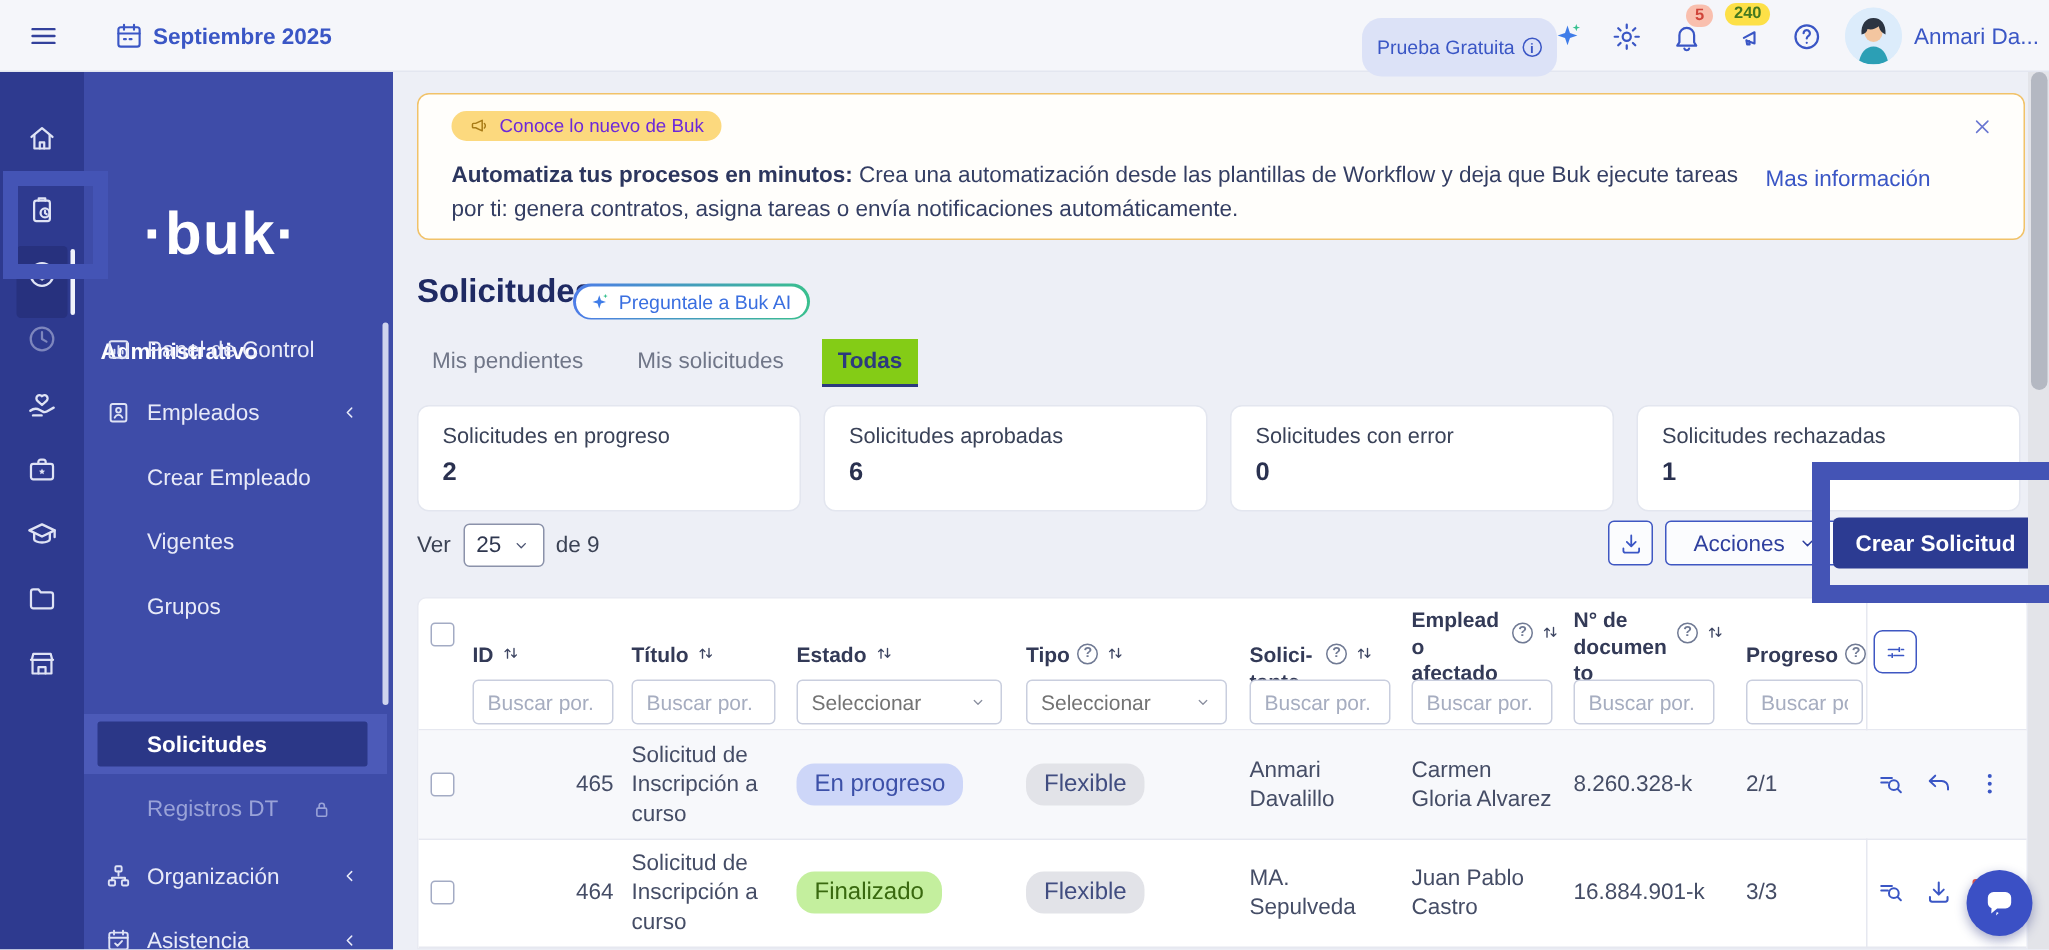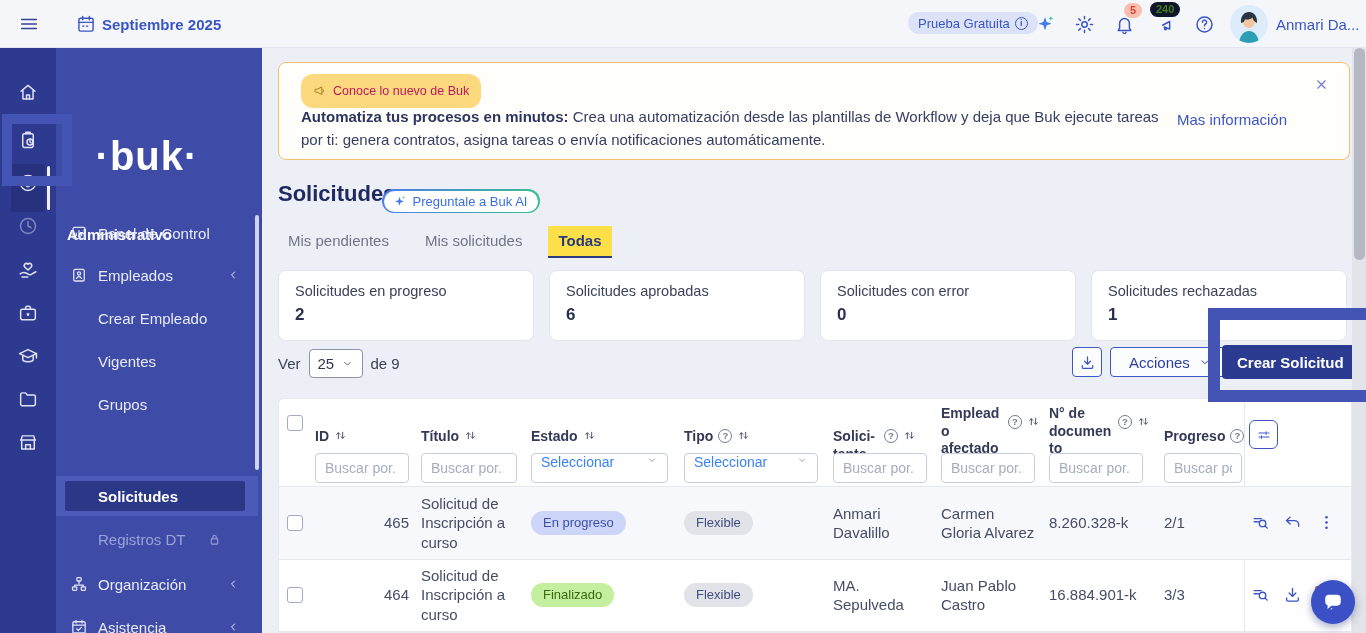--- a/index.html
+++ b/index.html
@@ -15,29 +15,29 @@
   
   #topbar { left:0; top:0; width:1366px; height:48px; background:#f5f6fa; border-bottom:1px solid #e3e6f0; z-index:20; }
   .tb-item { position:absolute; top:0; height:48px; display:flex; align-items:center; }
   #hamburger { left:18px; color:#33419c; }
   #cal-ic { left:76px; color:#3a56c5; }
   #month { left:102px; color:#3a56c5; font-weight:600; font-size:15px; }
   #searchbox { left:224px; top:9px; width:236px; height:31px; background:#fff; border:1px solid #d8dcea; border-radius:4px; display:flex; align-items:center; padding:0 10px; }
   #searchbox input { border:none; outline:none; flex:1; font-family:inherit; font-size:14.5px; color:#3d4663; background:transparent; }
   #searchbox input::placeholder { color:#9aa1b5; }
   #searchbox .mag { color:#3a56c5; }
-  #trial { left:908px; top:12px; height:22px; padding:0 10px; background:#dce2f7; border-radius:13px; color:#3a56c5; font-size:13px; display:flex; align-items:center; gap:5px; }
+  #trial { left:908px; top:12px; height:39px; padding:0 10px; background:#dce2f7; border-radius:13px; color:#3a56c5; font-size:13px; display:flex; align-items:center; gap:5px; }
   .info-circ { width:13px; height:13px; border:1.2px solid #3a56c5; border-radius:50%; font-size:9px; display:inline-flex; align-items:center; justify-content:center; font-weight:700;}
   #tb-sparkle { left:1034px; color:#3f7ce8; }
   #tb-gear { left:1074px; color:#3a56c5; }
   #tb-bell { left:1114px; color:#3a56c5; }
   #tb-points { left:1158px; color:#3a56c5; }
   .badge-pill { position:absolute; font-size:11px; font-weight:700; border-radius:9px; padding:1px 6px; line-height:13px; }
   #bell-badge { left:1124px; top:3px; background:#f9bfae; color:#d0453a; }
-  #points-badge { left:1150px; top:2px; background:#0f172a; color:#45791f; }
+  #points-badge { left:1150px; top:2px; background:#fde047; color:#45791f; }
   #tb-help { left:1194px; color:#3a56c5; }
   #avatar { left:1230px; top:5px; width:38px; height:38px; border-radius:50%; overflow:hidden; background:#dcecfb; }
   #username { left:1276px; color:#3a56c5; font-size:15px; }
 
   
   #rail { left:0; top:48px; width:56px; height:585px; background:#2e3a8f; z-index:10; }
   .rail-ic { position:absolute; left:28px; transform:translate(-50%,-50%); color:#dfe3f5; }
   #rail-active-tile { position:absolute; left:11px; top:116px; width:34px; height:48px; background:#27317e; border-radius:3px; }
   #rail-active-bar { position:absolute; left:47px; top:118px; width:3px; height:44px; background:#f0f2fa; border-radius:2px; }
   .rail-dim { opacity:.45; }
@@ -53,34 +53,34 @@
   #item-solicitudes-band { position:absolute; left:0; top:428px; width:202px; height:40px; background:#4c5ab8; }
   #item-solicitudes-inner { position:absolute; left:9px; top:433px; width:180px; height:30px; background:#2b3787; border-radius:2px; }
   #item-registros { color:#9aa3d8; }
   #side-scrollbar { position:absolute; left:199px; top:167px; width:4px; height:255px; background:#cfd4ee; border-radius:2px; }
 
   
   #main { left:262px; top:48px; width:1104px; height:585px; }
 
   
   #banner { position:absolute; left:16px; top:14px; width:1072px; height:98px; background:#fffefb; border:1px solid #f1c269; border-radius:8px; }
-  #banner-tag { position:absolute; left:22px; top:11px; height:34px; background:#fcd97e; border-radius:12px; padding:0 12px; display:flex; align-items:center; gap:6px; color:#be185d; font-size:12.5px; }
+  #banner-tag { position:absolute; left:22px; top:11px; height:20px; background:#fcd97e; border-radius:12px; padding:0 12px; display:flex; align-items:center; gap:6px; color:#6d28d9; font-size:12.5px; }
   #banner-text { position:absolute; left:22px; top:42px; width:880px; font-size:15px; line-height:1.55; color:#343e63; }
   #banner-text b { color:#2c365e; }
   #banner-link { position:absolute; right:62px; top:48px; color:#3a56c5; font-size:15px; }
   #banner-close { position:absolute; right:20px; top:14px; color:#6a77d1; cursor:pointer; }
 
   
   #page-title { position:absolute; left:16px; top:133px; font-size:22px; font-weight:700; color:#1f2a63; }
   #ai-pill-outer { position:absolute; left:120px; top:141px; padding:1.5px; border-radius:15px; background:linear-gradient(90deg,#4d7ce8,#39bf8e); }
   #ai-pill { background:#fff; border-radius:13.5px; padding:3px 11px 3px 8px; display:flex; align-items:center; gap:6px; color:#3a6fe0; font-size:13px; }
   #ai-pill .spark { color:#3f7ce8; }
   #tabs { position:absolute; left:16px; top:178px; height:32px; display:flex; gap:16px; }
   .tab { padding:6px 10px; color:#707688; font-size:15px; }
-  .tab.active { background:#fde047; color:#2c3a7e; font-weight:700; border-bottom:2.5px solid #2c3a7e; }
+  .tab.active { background:#84cc16; color:#2c3a7e; font-weight:700; border-bottom:2.5px solid #2c3a7e; }
 
   
   .card { position:absolute; top:222px; width:256px; height:71px; background:#fff; border:1px solid #e3e6ef; border-radius:8px; padding:12px 16px; }
   .card .lbl { font-size:14.5px; color:#3a4258; }
   .card .val { font-size:17px; font-weight:700; color:#2a3150; margin-top:6px; }
 
   
   #ver-row { position:absolute; left:16px; top:301px; display:flex; align-items:center; gap:8px; color:#3b4254; }
   #per-page { width:54px; height:29px; border:1px solid #8b92aa; border-radius:4px; background:#fff; display:flex; align-items:center; justify-content:space-between; padding:0 8px; color:#2f374f; }
   #dl-btn { position:absolute; left:810px; top:299px; width:30px; height:30px; border:1px solid #3f57c2; border-radius:4px; background:#fbfcfe; color:#3a56c5; display:flex; align-items:center; justify-content:center; }
@@ -89,28 +89,28 @@
 
   
   #table { position:absolute; left:16px; top:350px; width:1074px; height:235px; background:#fff; border:1px solid #e8eaf2; border-radius:6px 6px 0 0; overflow:hidden; }
   .th { position:absolute; top:0; display:flex; gap:5px; align-items:flex-start; font-size:14px; font-weight:700; color:#333a57; padding-top:29px; line-height:1.25; }
   .th .wrapnarrow { overflow-wrap:anywhere; }
   .sort-i { color:#3e4663; flex:0 0 auto; margin-top:1px; }
   .q-circ { flex:0 0 auto; width:14px; height:14px; border:1.2px solid #707a94; color:#707a94; border-radius:50%; font-size:9.5px; font-weight:700; display:inline-flex; align-items:center; justify-content:center; margin-top:1px; }
   .filter-row { position:absolute; top:50px; left:0; width:1074px; height:38px; border-bottom:1px solid #e6e8f0; }
   .f-input { position:absolute; top:4px; height:30px; border:1px solid #c9cede; border-radius:4px; background:#fff; font-family:inherit; font-size:14px; color:#3d4663; padding:0 9px; outline:none; }
   .f-input::placeholder { color:#a6adc0; }
-  .f-select { position:absolute; top:4px; height:30px; border:1px solid #c9cede; border-radius:4px; background:#fff; color:#3b82f6; font-size:14px; display:flex; justify-content:space-between; padding:0 9px; }
+  .f-select { position:absolute; top:4px; height:30px; border:1px solid #c9cede; border-radius:4px; background:#fff; color:#737373; font-size:14px; display:flex; align-items:center; justify-content:space-between; padding:0 9px; }
   .f-select .chv { color:#8a8f9f; }
   .trow { position:absolute; left:0; width:1074px; height:72px; }
   .trow.alt { background:#f7f8fb; }
   .trow-sep { position:absolute; left:0; width:1074px; height:1px; background:#e6e8f0; }
   .cell { position:absolute; top:0; height:72px; display:flex; align-items:center; font-size:15px; color:#454d66; line-height:1.3; }
   .cell.right { justify-content:flex-end; }
-  .pill-badge { padding:4px 12px; border-radius:12px; font-size:13px; white-space:nowrap; }
+  .pill-badge { padding:4px 12px; border-radius:12px; font-size:16px; white-space:nowrap; }
   .b-progreso { background:#cdd6f8; color:#3c50a8; }
   .b-final { background:#c4ef9e; color:#39690f; }
   .b-flex { background:#e2e3e8; color:#414d80; }
   #col-sep { position:absolute; left:965px; top:0; width:1px; height:235px; background:#e6e8f0; }
   #colset-btn { position:absolute; left:970px; top:21px; width:29px; height:29px; border:1px solid #3f57c2; border-radius:6px; color:#3a56c5; background:#fff; display:flex; align-items:center; justify-content:center; }
   .row-ic { position:absolute; top:26px; color:#3a56c5; }
   #pdf-ic { position:absolute; left:1036px; top:27px; width:16px; height:19px; background:#e8564a; border-radius:2px; }
   #pdf-ic:before { content:""; position:absolute; right:0; top:0; border-style:solid; border-width:0 6px 6px 0; border-color:transparent #f8b2aa transparent transparent; }
 
   

